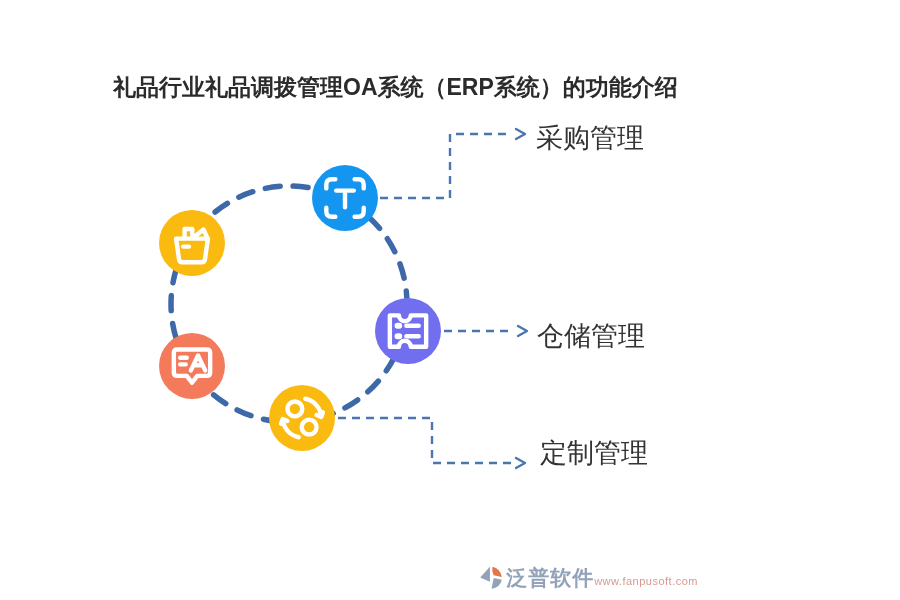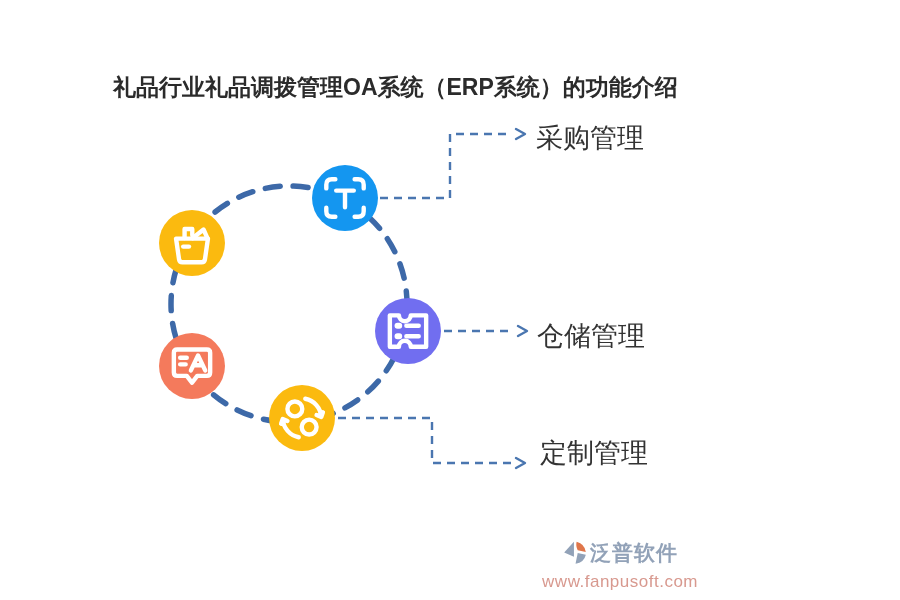--- a/index.html
+++ b/index.html
@@ -14,25 +14,25 @@
   .node-chat{left:159px;top:333px;}
   .node-sync{left:269px;top:385px;}
   .node-ticket{left:375px;top:298px;}
   .glyph{fill:none;stroke:#fff;stroke-width:1.6;stroke-linecap:round;stroke-linejoin:round;}
   .glyph-thick{fill:none;stroke:#fff;stroke-width:2.2;stroke-linecap:round;stroke-linejoin:round;}
   .label{position:absolute;font-size:27px;color:#333;font-family:"Liberation Serif",serif;
          white-space:nowrap;line-height:1;}
   .label-1{left:536px;top:125px;}
   .label-2{left:537px;top:323px;}
   .label-3{left:540px;top:440px;}
-  .footer{position:absolute;right:14px;bottom:8px;display:flex;flex-direction:column;
+  .footer{position:absolute;right:14px;bottom:8px;display:flex;flex-direction:row;
           align-items:center;}
   .brandrow{display:flex;align-items:center;gap:2px;}
   .brand{font-size:21px;font-weight:700;letter-spacing:1px;}
-  .url{font-size:17px;letter-spacing:0.5px;margin-top:5px;}
+  .url{font-size:11px;letter-spacing:0.5px;margin-top:5px;}
 </style>
 </head>
 <body>
 
 <div class="canvas">
 
   <h1 class="title">礼品行业礼品调拨管理OA系统（ERP系统）的功能介绍</h1>
 
   <svg class="wires" viewBox="0 0 900 600">
     <circle cx="289" cy="304" r="118" fill="none" stroke-width="5.5" stroke-dasharray="15 13" stroke-linecap="round" stroke="#3d69a8"></circle>

